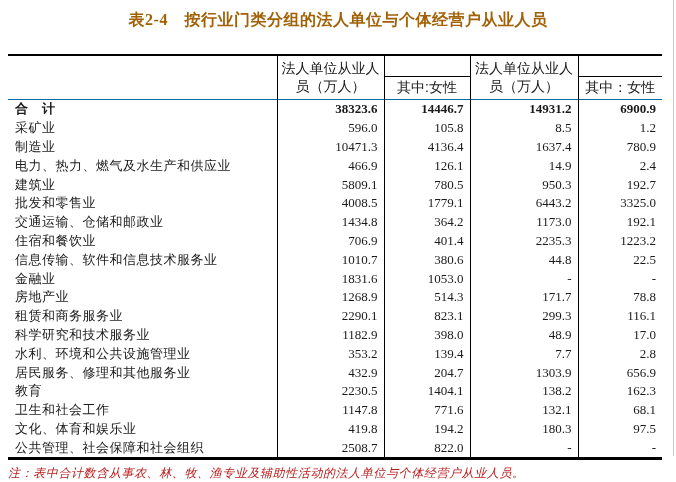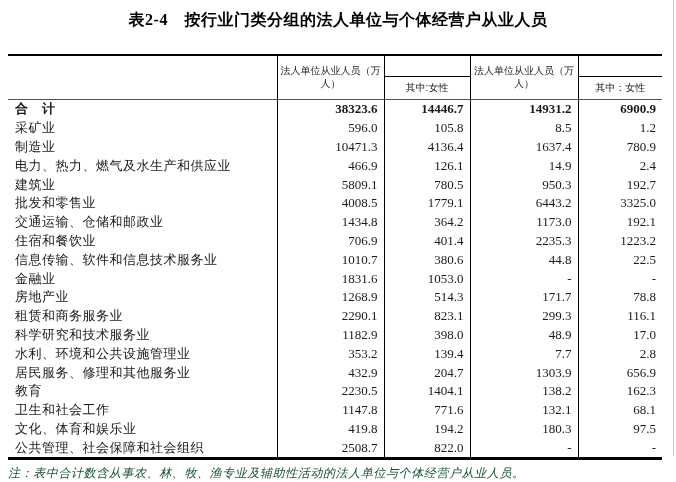--- a/index.html
+++ b/index.html
@@ -10,33 +10,33 @@
     color:#000;
     position:relative;
     overflow:hidden;
   }
   .title {
     text-align:center;
     font-weight:bold;
     font-size:16px;
     padding-top:10px;
     letter-spacing:0.5px;
-    color:#000000;
+    color:#a16207;
   }
   table.stat {
     border-collapse:collapse;
     table-layout:fixed;
     margin:23px 0 0 8px;
     width:654px;
     border-top:2px solid #000;
     border-bottom:3px solid #000;
   }
   th, td { padding:0; margin:0; font-weight:normal; color:#1a1a1a; }
   thead th {
-    font-size:10px;
+    font-size:14px;
     text-align:center;
     vertical-align:middle;
     line-height:1.25;
     font-family:"Liberation Sans","DejaVu Sans",sans-serif;
   }
   tr.hr1 th { height:20px; }
   tr.hr2 th { height:22px;margin-top:20px; }
   .v { border-left:1px solid #000; }
   .sub-top { border-bottom:1px solid #000; }
   tbody td { height:18.8px; font-size:13px; vertical-align:middle; }
@@ -53,21 +53,21 @@
     text-align:right;
     padding-right:6px;
     font-family:"Liberation Serif","DejaVu Serif",serif;
   }
   tr.bold td { font-weight:bold; }
   .note {
     margin:5px 0 0 8px;
     font-size:12px;
     font-style:italic;
     letter-spacing:0.6px;
-    color:#14532d;
+    color:#b91c1c;
     font-family:"Liberation Serif","DejaVu Serif",serif;
   }
   .right-edge {
     position:absolute;
     left:673px; top:0;
     width:1px; height:456px;
     background:#c8c8c8;
   }
 </style>
 </head>

